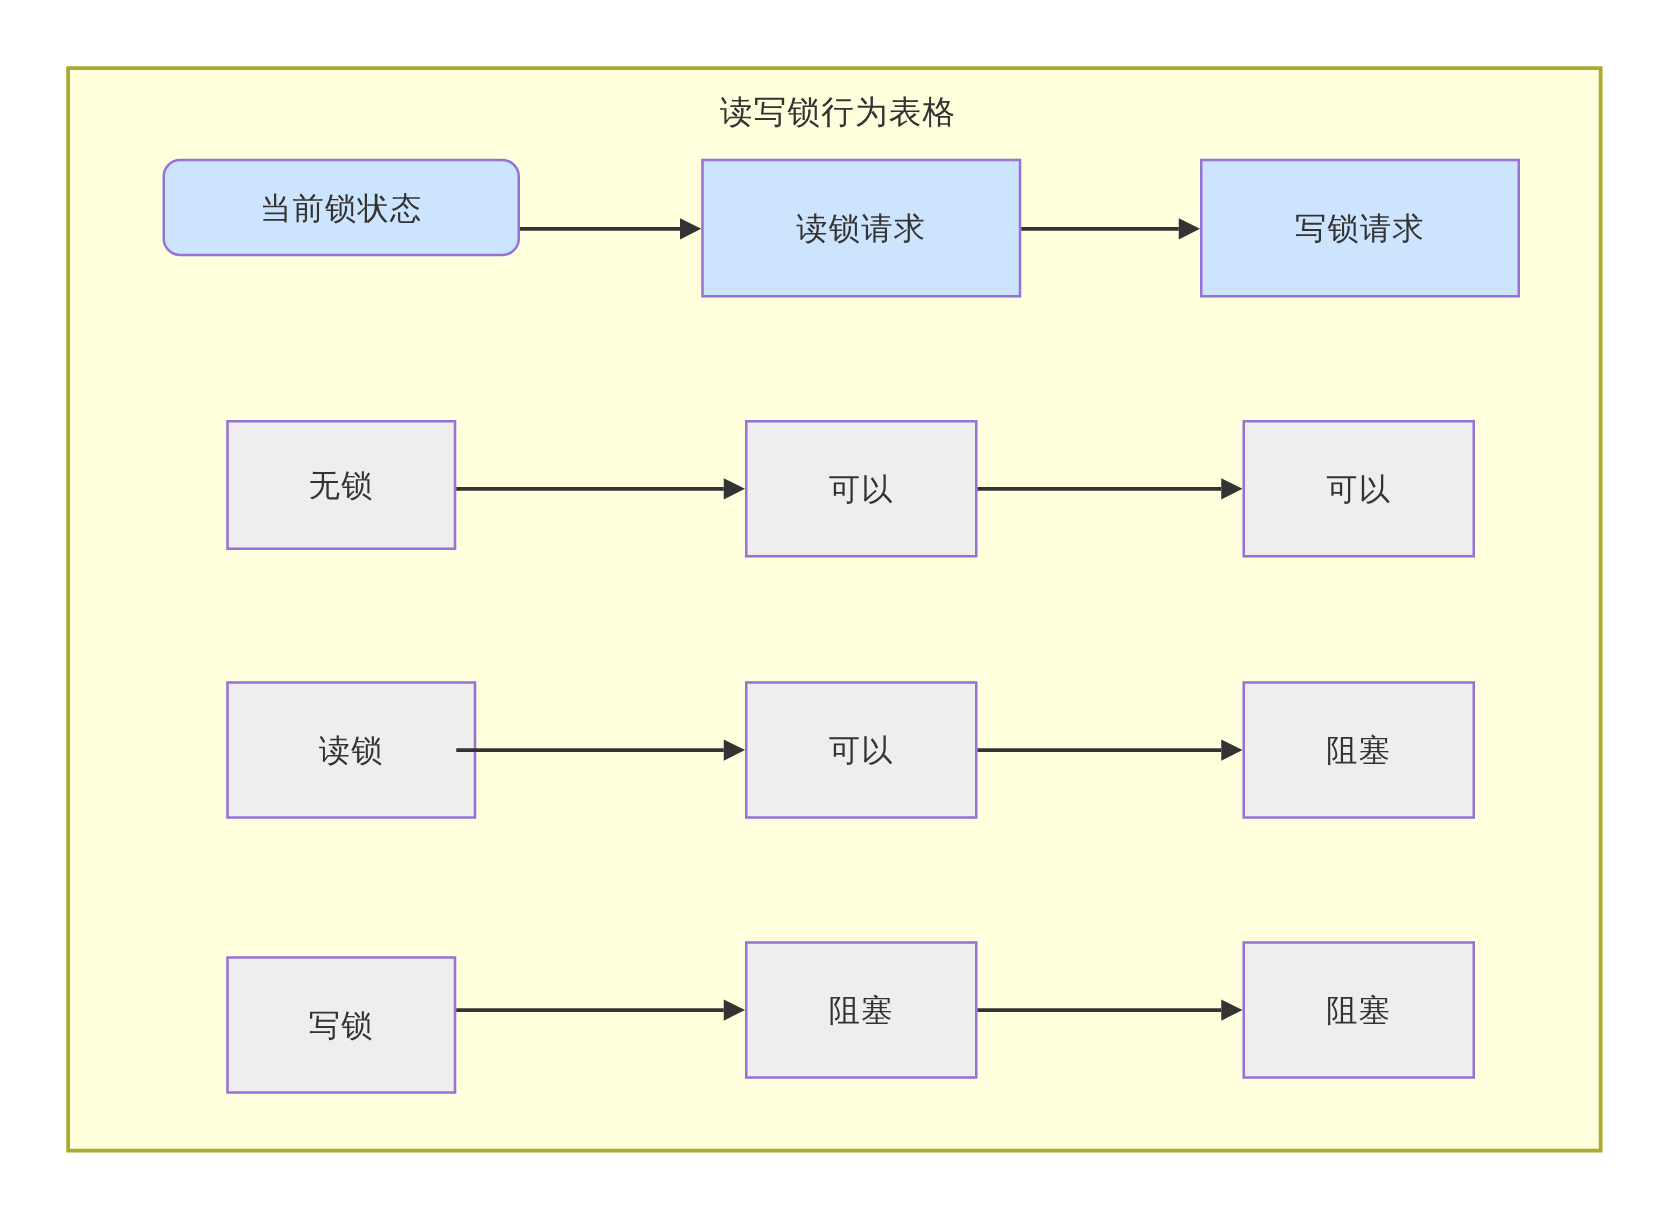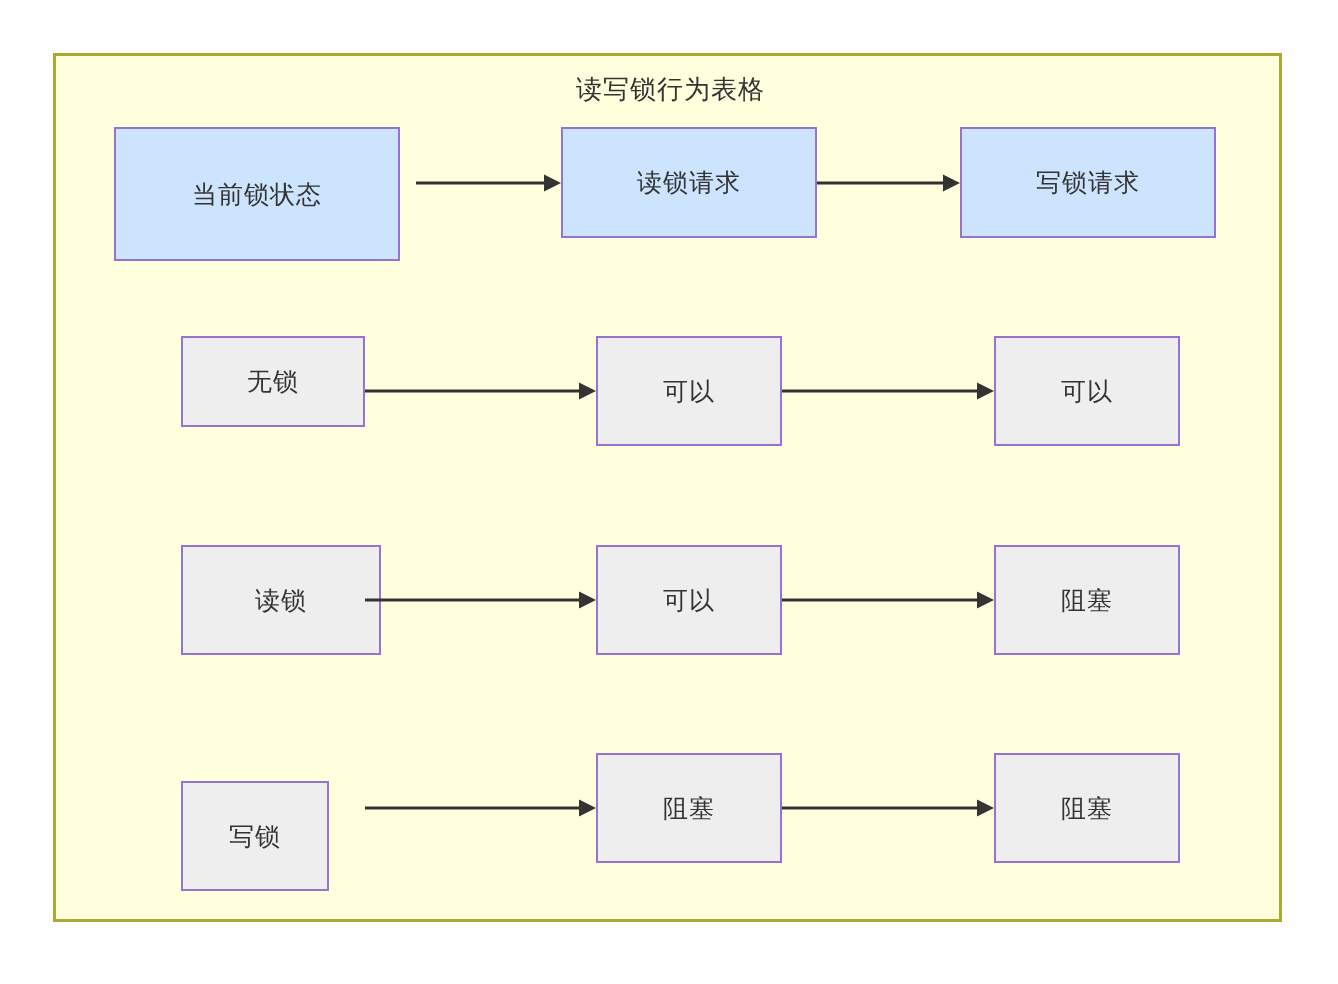--- a/index.html
+++ b/index.html
@@ -70,21 +70,21 @@
   }
 </style>
 </head>
 <body>
 
 <div id="canvas">
   <div id="diagram-frame">
 
     <div id="diagram-title">读写锁行为表格</div>
 
-    <div class="node header" style="left:58px; top:71px; width:286px; height:134px;">
+    <div class="node header" style="left:74px; top:71px; width:286px; height:78px;border-radius:14px;">
       <span>当前锁状态</span>
     </div>
 
     <div class="node header" style="left:505px; top:71px; width:256px; height:111px;font-family:Liberation Serif, serif;">
       <span>读锁请求</span>
     </div>
 
     <div class="node header" style="left:904px; top:71px; width:256px; height:111px;justify-content:center;">
       <span>写锁请求</span>
     </div>
@@ -96,21 +96,21 @@
       </svg>
     </div>
 
     <div class="arrow" style="left:761px; top:115px; width:143px;">
       <svg width="143" height="24" viewBox="0 0 143 24">
         <line x1="0" y1="12" x2="126" y2="12" stroke="#333333" stroke-width="3"></line>
         <polygon points="126,3.5 143,12 126,20.5" fill="#333333"></polygon>
       </svg>
     </div>
 
-    <div class="node cell" style="left:125px; top:280px; width:184px; height:91px;">
+    <div class="node cell" style="left:125px; top:280px; width:184px; height:104px;">
       <span>无锁</span>
     </div>
 
     <div class="node cell" style="left:540px; top:280px; width:186px; height:110px;">
       <span>可以</span>
     </div>
 
     <div class="node cell" style="left:938px; top:280px; width:186px; height:110px;">
       <span>可以</span>
     </div>
@@ -148,21 +148,21 @@
       </svg>
     </div>
 
     <div class="arrow" style="left:726px; top:532px; width:212px;">
       <svg width="212" height="24" viewBox="0 0 212 24">
         <line x1="0" y1="12" x2="195" y2="12" stroke="#333333" stroke-width="3"></line>
         <polygon points="195,3.5 212,12 195,20.5" fill="#333333"></polygon>
       </svg>
     </div>
 
-    <div class="node cell" style="left:125px; top:725px; width:148px; height:110px;text-align:right;">
+    <div class="node cell" style="left:125px; top:709px; width:184px; height:110px;text-align:right;">
       <span>写锁</span>
     </div>
 
     <div class="node cell" style="left:540px; top:697px; width:186px; height:110px;">
       <span>阻塞</span>
     </div>
 
     <div class="node cell" style="left:938px; top:697px; width:186px; height:110px;">
       <span>阻塞</span>
     </div>

